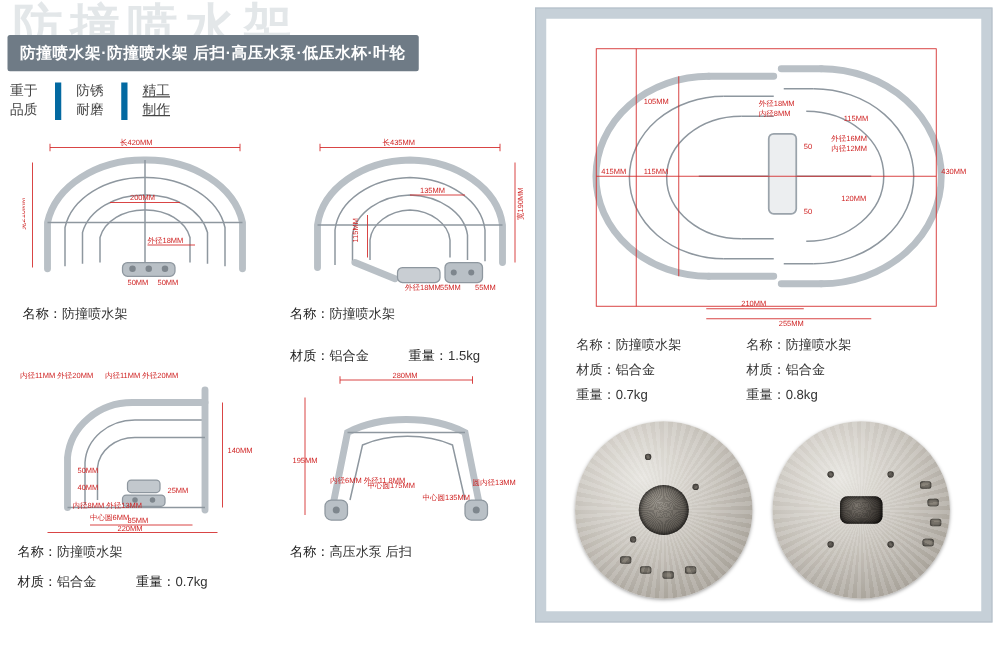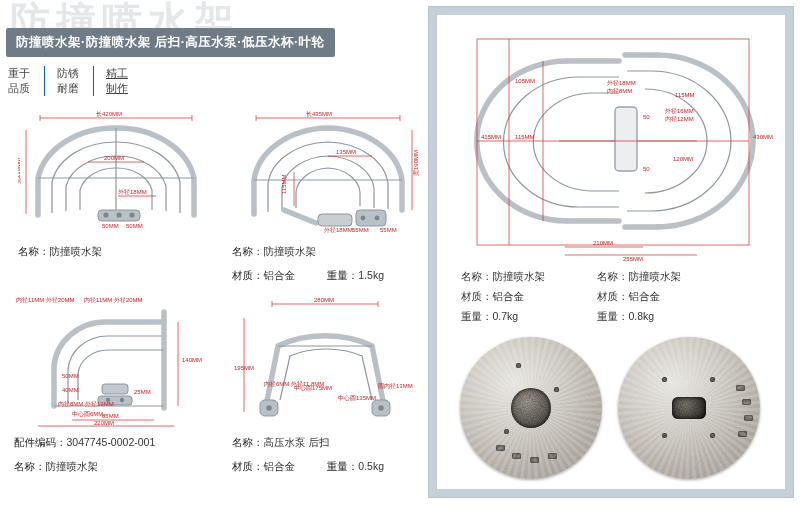--- a/index.html
+++ b/index.html
@@ -34,21 +34,21 @@
   }
 
   .feature-row{
     position:absolute;left:8px;top:58px;
     display:flex;align-items:stretch;
     font-size:11px;color:#444;line-height:1.35;
     padding-top:8px;
   }
   .feature{
     padding:0 14px 0 0;margin-right:12px;
-    border-right:1px solid #0369a1;
+    border-right:5px solid #0369a1;
     text-align:center;
     white-space:nowrap;
   }
   .feature:last-child{border-right:none;text-decoration:underline;}
   .feature b{font-weight:normal;display:block;}
 
   
   .block{position:absolute;}
   .caption{font-size:10.5px;color:#333;line-height:1.7;white-space:nowrap;}
   .caption .lbl{color:#222;}
@@ -195,21 +195,21 @@
         <line class="red" x1="62" y1="62" x2="62" y2="96"></line>
         <text class="redt" x="54" y="84" transform="rotate(-90 54,84)">115MM</text>
         <text class="redt" x="92" y="122">外径18MM</text>
         <text class="redt" x="120" y="122">55MM</text>
         <text class="redt" x="148" y="122">55MM</text>
       </svg>
       <div class="caption" style="margin-top:8px;">
         <div>
           <span class="lbl">名称：</span><span>防撞喷水架</span>
         </div>
-        <div style="margin-top:6px;">
+        <div style="margin-top:16px;">
           <span class="lbl">材质：</span><span>铝合金</span>
           <span style="display:inline-block;width:26px;"></span>
           <span class="lbl">重量：</span><span>1.5kg</span>
         </div>
       </div>
     </div>
 
     <div class="block" style="left:14px;top:288px;width:210px;">
       <svg width="210" height="140" viewBox="0 0 210 140">
         <path class="st2" d="M40 118 L40 78 A52 48 0 0 1 92 34 L150 34"></path>
@@ -229,25 +229,27 @@
         <text class="redt" x="48" y="104">40MM</text>
         <text class="redt" x="44" y="118">内径8MM 外径13MM</text>
         <text class="redt" x="58" y="128">中心圆6MM</text>
         <line class="red" x1="58" y1="132" x2="140" y2="132"></line>
         <text class="redt" x="88" y="130">85MM</text>
         <line class="red" x1="24" y1="138" x2="160" y2="138"></line>
         <text class="redt" x="80" y="137">220MM</text>
         <text class="redt" x="120" y="106">25MM</text>
       </svg>
       <div class="caption" style="margin-top:6px;">
-        <div>
-          <span class="lbl">配件编码：</span><span>3047745-0002-001</span>
-        </div>
         <div style="margin-top:6px;">
           <span class="lbl">名称：</span><span>防撞喷水架</span>
+        </div>
+        <div style="margin-top:6px;">
+          <span class="lbl">材质：</span><span>铝合金</span>
+          <span style="display:inline-block;width:26px;"></span>
+          <span class="lbl">重量：</span><span>0.7kg</span>
         </div>
       </div>
     </div>
 
     <div class="block" style="left:232px;top:288px;width:185px;">
       <svg width="185" height="140" viewBox="0 0 185 140">
         <path class="st2" d="M34 118 L46 58 A70 40 0 0 1 140 58 L152 118"></path>
         <path class="st3" d="M48 112 L58 68 A56 30 0 0 1 130 68 L140 112"></path>
         <line class="st3" x1="46" y1="58" x2="140" y2="58"></line>
         <rect x="28" y="112" width="18" height="16" rx="5" fill="#b9c0c6" stroke="#8e979f" stroke-width="1"></rect>
@@ -262,25 +264,20 @@
         <text class="redt" x="2" y="82">195MM</text>
         <text class="redt" x="32" y="98">内径6MM 外径11 8MM</text>
         <text class="redt" x="62" y="102">中心圆175MM</text>
         <text class="redt" x="106" y="112">中心圆135MM</text>
         <text class="redt" x="146" y="100">圆内径13MM</text>
       </svg>
       <div class="caption" style="margin-top:6px;">
         <div>
           <span class="lbl">名称：</span><span>高压水泵 后扫</span>
         </div>
-        <div style="margin-top:6px;">
-          <span class="lbl">材质：</span><span>铝合金</span>
-          <span style="display:inline-block;width:26px;"></span>
-          <span class="lbl">重量：</span><span>0.5kg</span>
-        </div>
       </div>
     </div>
   </div>
 
   <div class="right-panel">
     <div class="right-inner">
 
       <div class="tech-draw">
         <svg width="330" height="240" viewBox="0 0 330 240">
 

